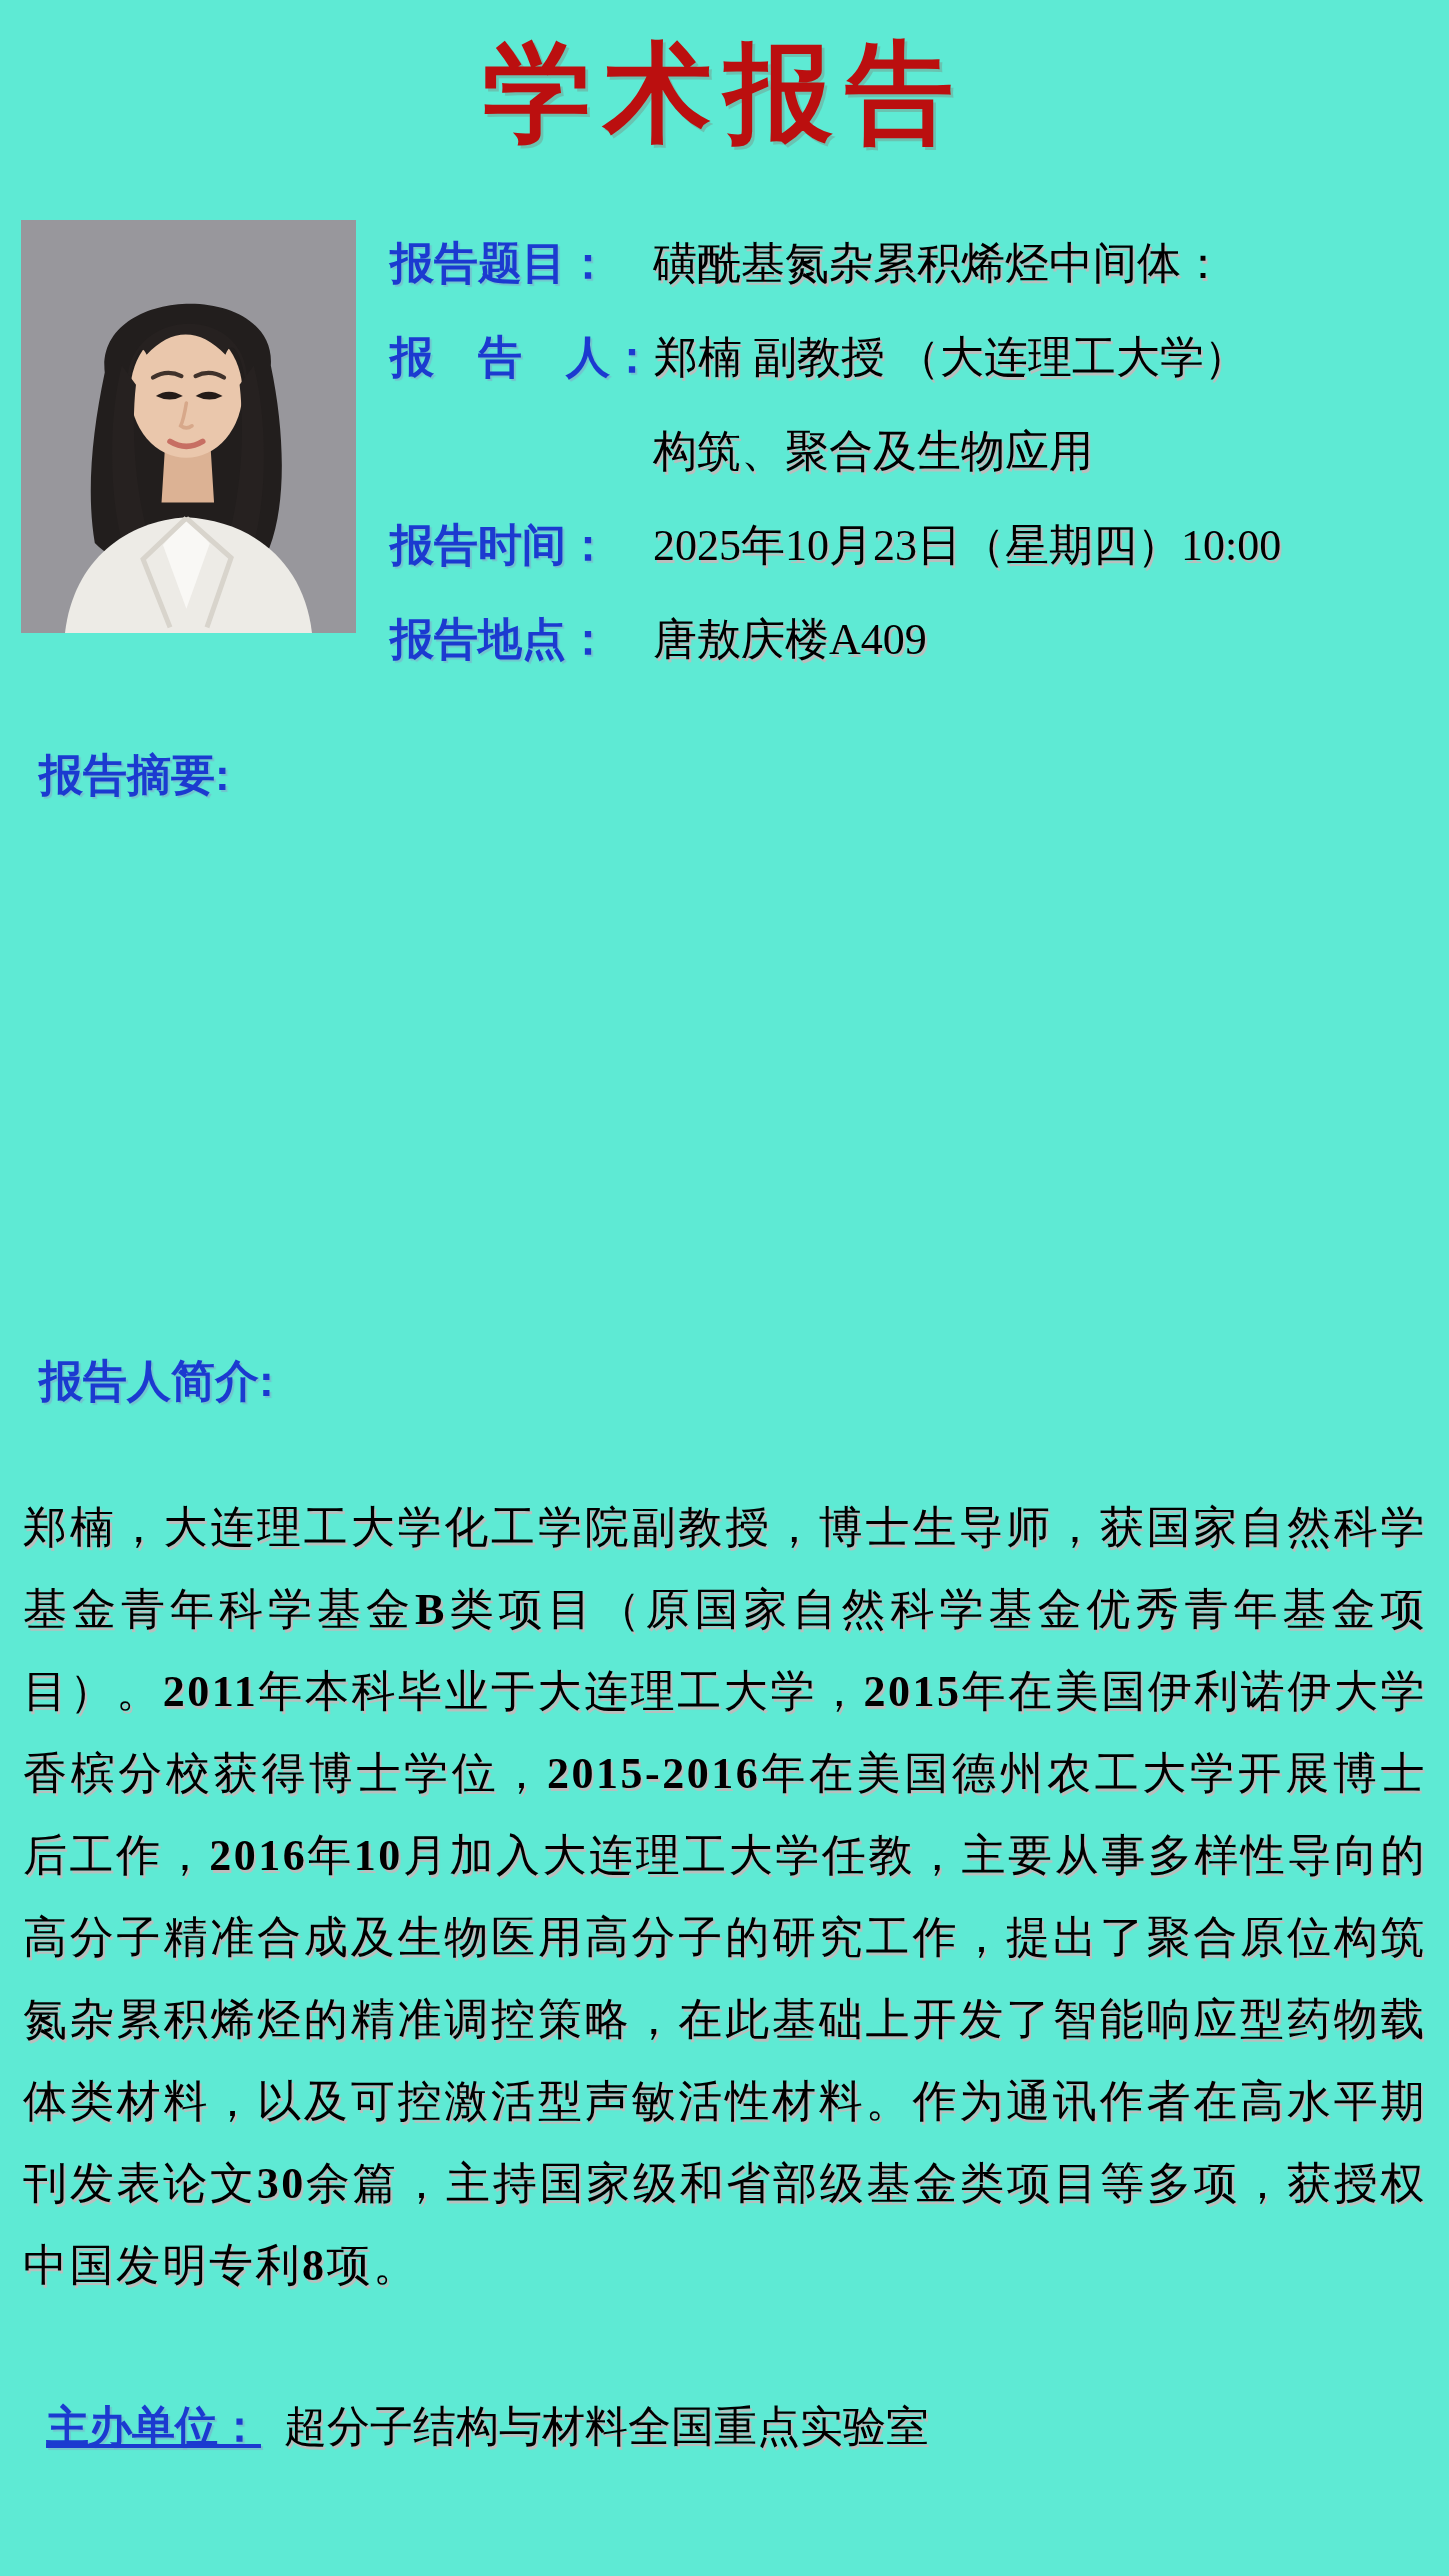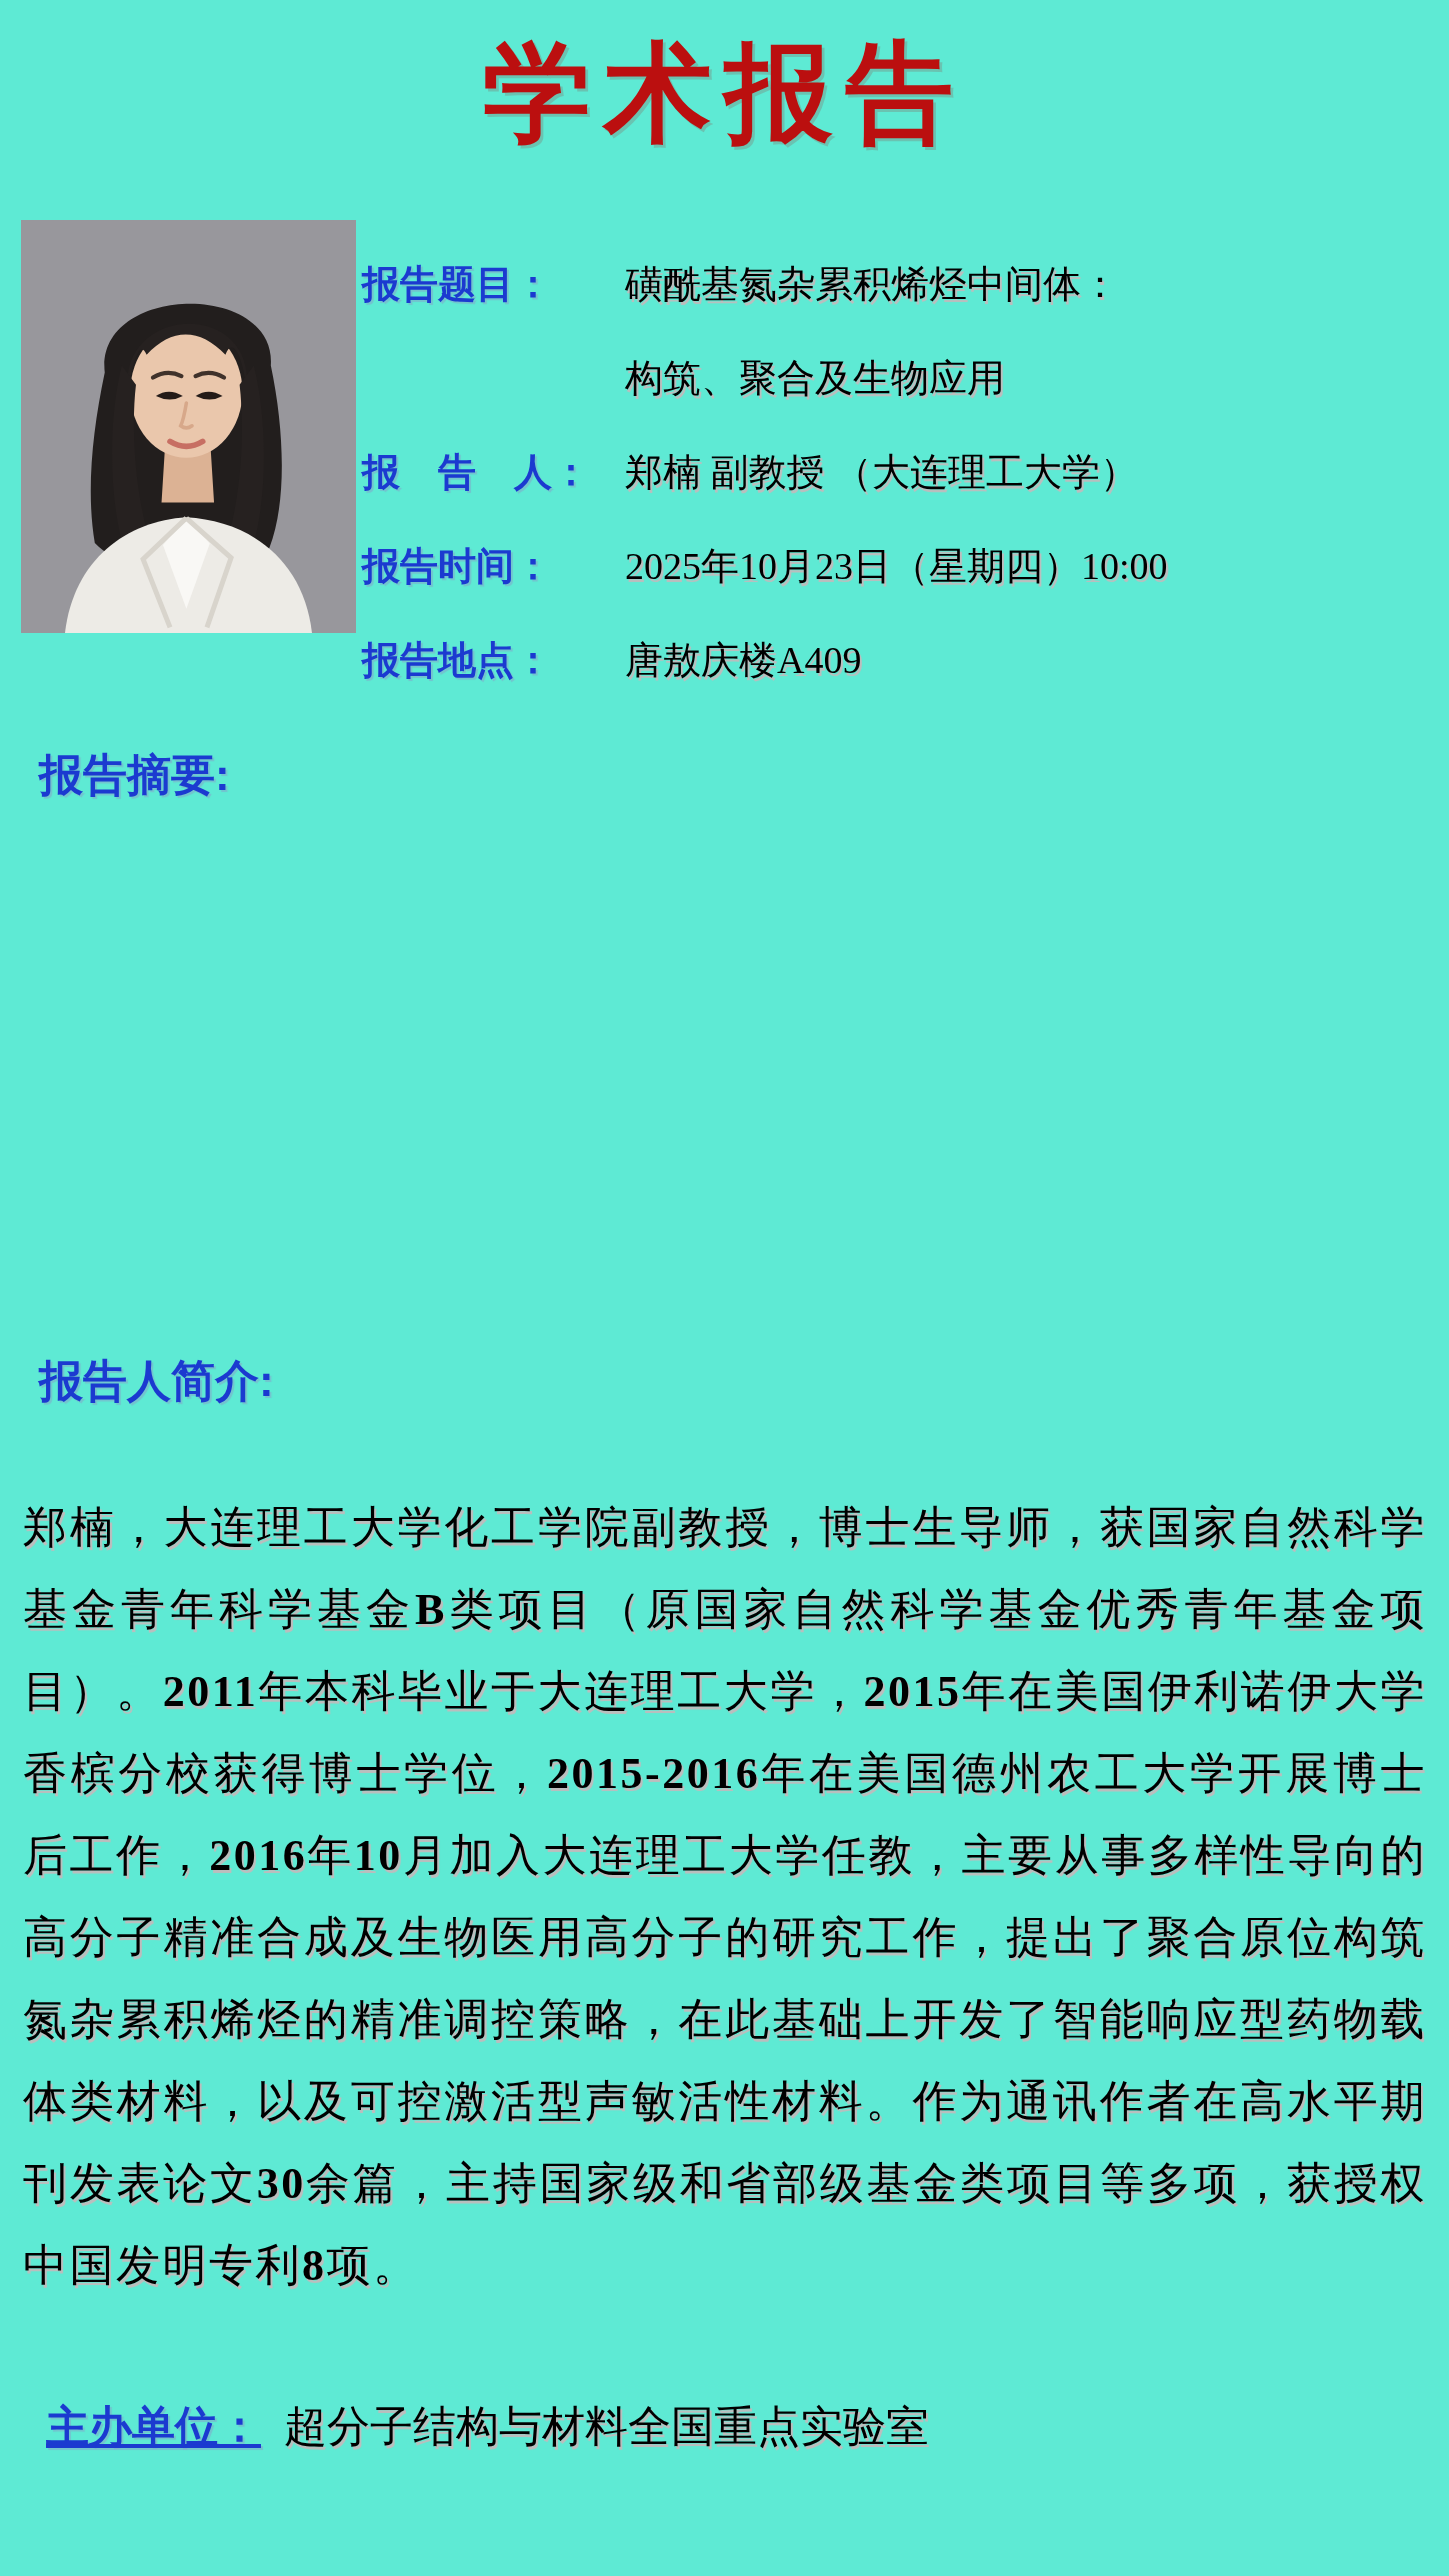--- a/index.html
+++ b/index.html
@@ -37,23 +37,24 @@
   }
   .photo-frame svg{display:block;width:100%;height:100%;}
   .info-panel{
     position:absolute;
     left:362px; top:216px;
     width:1072px;
   }
   .info-row{
     height:94px;
     display:flex;
-    align-items:flex-end;
-    font-size:38px;
+    align-items:center;
+    font-size:44px;
     white-space:pre;
+    margin-left:28px;
   }
   .info-label{
     flex:0 0 263px;
     font-family:"Liberation Sans","DejaVu Sans",sans-serif;
     font-weight:bold;
     color:var(--accent-blue);
     text-shadow:2.1px 2.1px 0.7px rgba(140,150,200,0.45);
   }
   .info-value{
     color:#000;
@@ -158,26 +159,26 @@
       <path d="M233,420 L296,476 L262,574" stroke="#d8d4cc" stroke-width="7" fill="none"></path>
     </svg>
   </div>
 
   <div class="info-panel">
     <div class="info-row">
       <span class="info-label">报告题目：</span>
       <span class="info-value">磺酰基氮杂累积烯烃中间体：</span>
     </div>
     <div class="info-row">
+      <span class="info-label">报　告　人：</span>
+      <span class="info-value">郑楠 副教授 （大连理工大学）</span>
+    </div>
+    <div class="info-row">
       <span class="info-label"></span>
       <span class="info-value">构筑、聚合及生物应用</span>
-    </div>
-    <div class="info-row">
-      <span class="info-label">报　告　人：</span>
-      <span class="info-value">郑楠 副教授 （大连理工大学）</span>
     </div>
     <div class="info-row">
       <span class="info-label">报告时间：</span>
       <span class="info-value">2025年10月23日（星期四）10:00</span>
     </div>
     <div class="info-row">
       <span class="info-label">报告地点：</span>
       <span class="info-value">唐敖庆楼A409</span>
     </div>
   </div>

